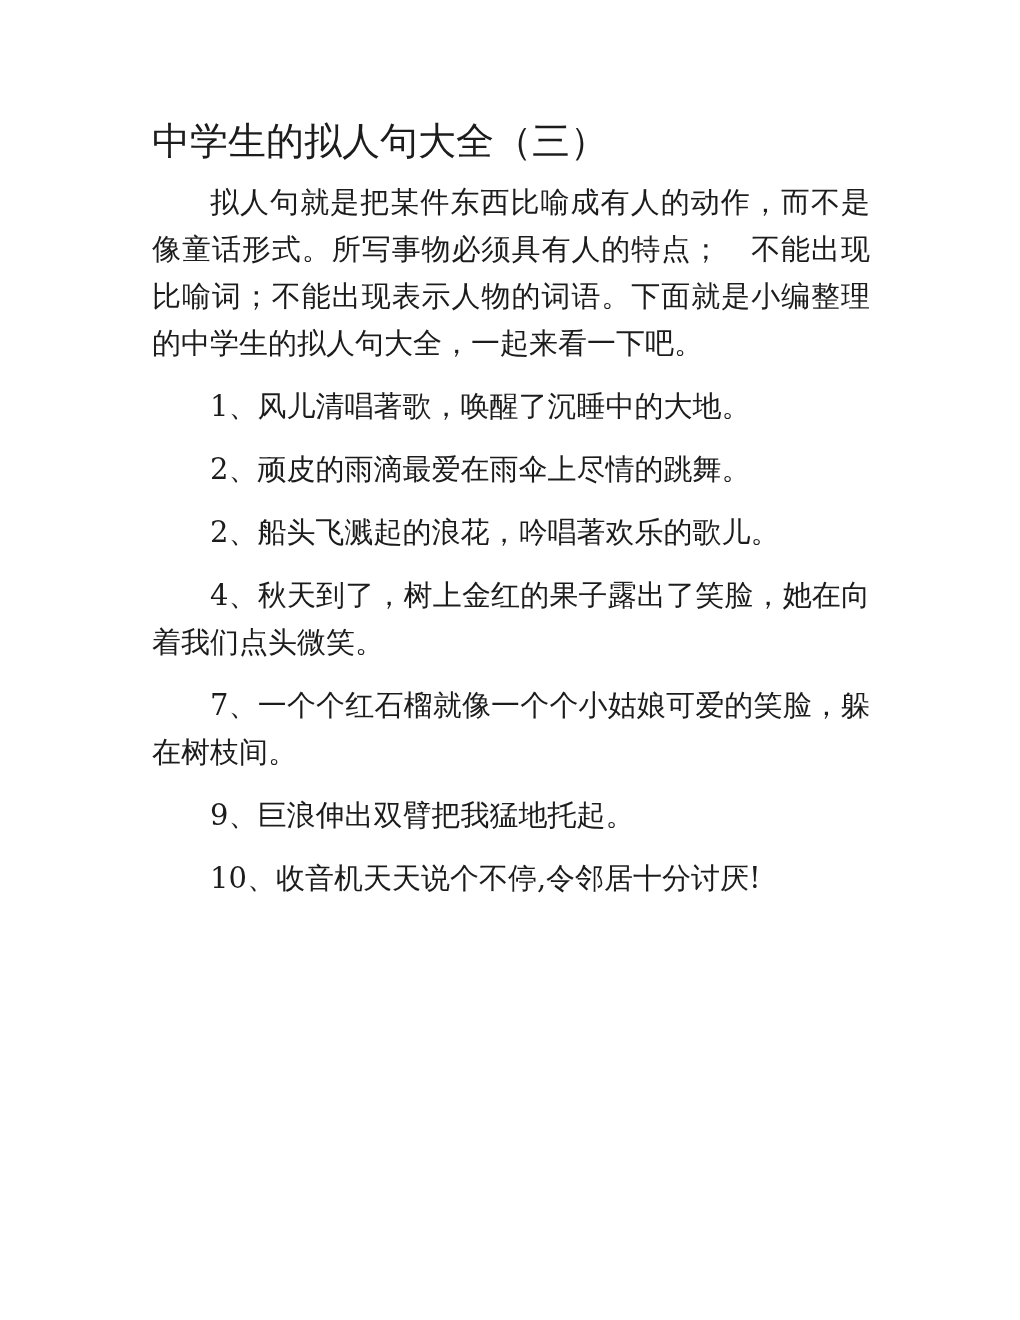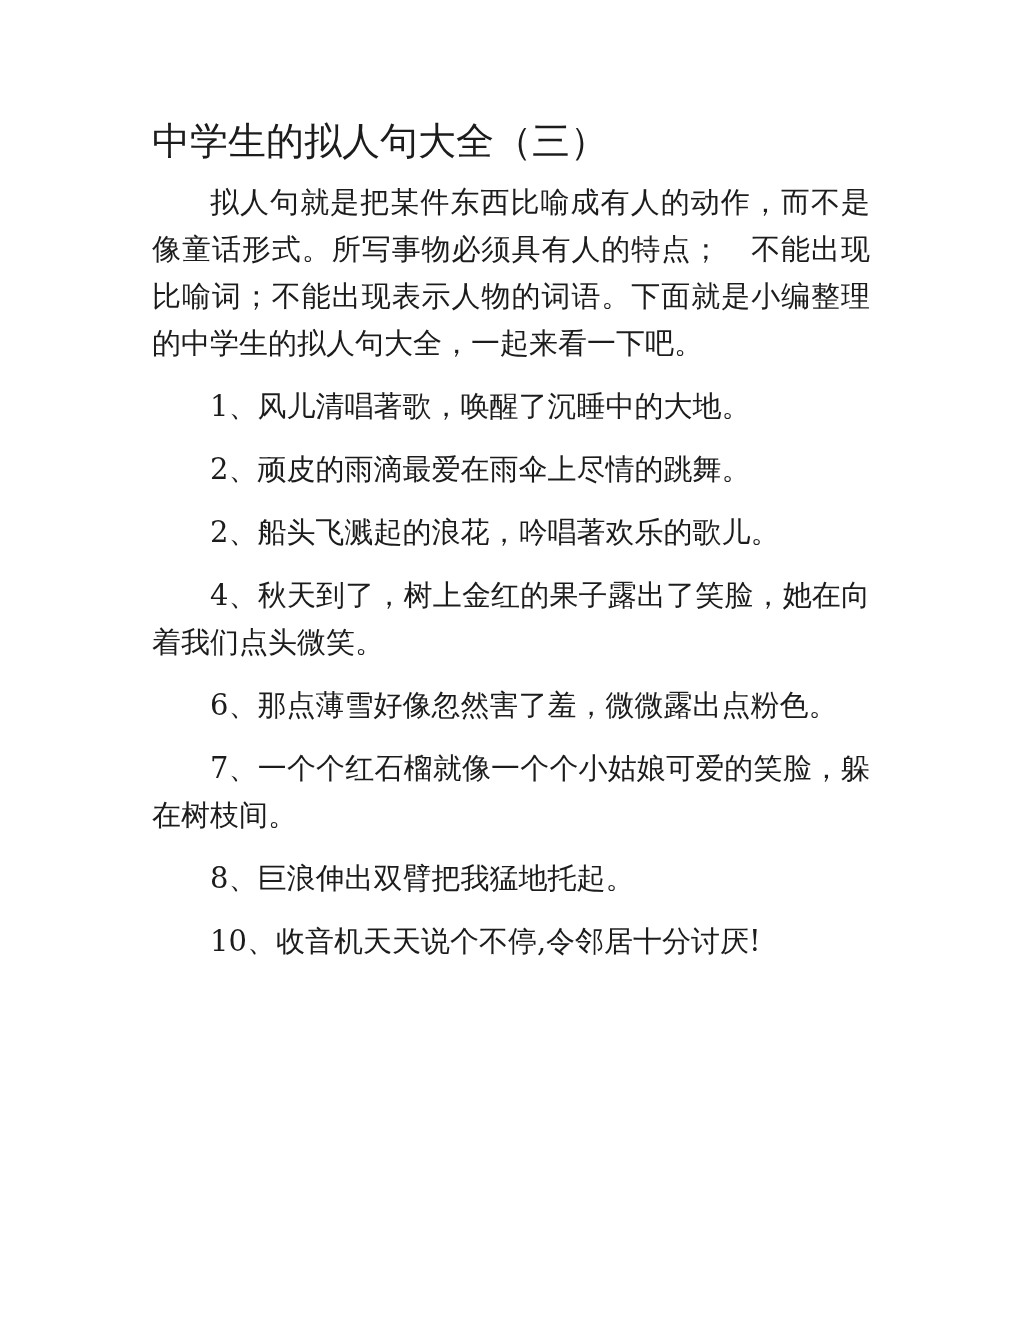--- a/index.html
+++ b/index.html
@@ -47,17 +47,16 @@
 
 <div class="page">
   <h1 class="doc-title">中学生的拟人句大全（三）</h1>
 
   <p class="para">拟人句就是把某件东西比喻成有人的动作，而不是像童话形式。所写事物必须具有人的特点；　不能出现比喻词；不能出现表示人物的词语。下面就是小编整理的中学生的拟人句大全，一起来看一下吧。</p>
 
   <p class="list-item">1、风儿清唱著歌，唤醒了沉睡中的大地。</p>
   <p class="list-item">2、顽皮的雨滴最爱在雨伞上尽情的跳舞。</p>
   <p class="list-item">2、船头飞溅起的浪花，吟唱著欢乐的歌儿。</p>
   <p class="list-item">4、秋天到了，树上金红的果子露出了笑脸，她在向着我们点头微笑。</p>
-  <p class="list-item">6、那点薄雪好像忽然害了羞，微微露出点粉色。</p>
   <p class="list-item">7、一个个红石榴就像一个个小姑娘可爱的笑脸，躲在树枝间。</p>
-  <p class="list-item">8、巨浪伸出双臂把我猛地托起。</p>
+  <p class="list-item">9、巨浪伸出双臂把我猛地托起。</p>
   <p class="list-item">10、收音机天天说个不停,令邻居十分讨厌!</p>
 </div>
 
 </body></html>

